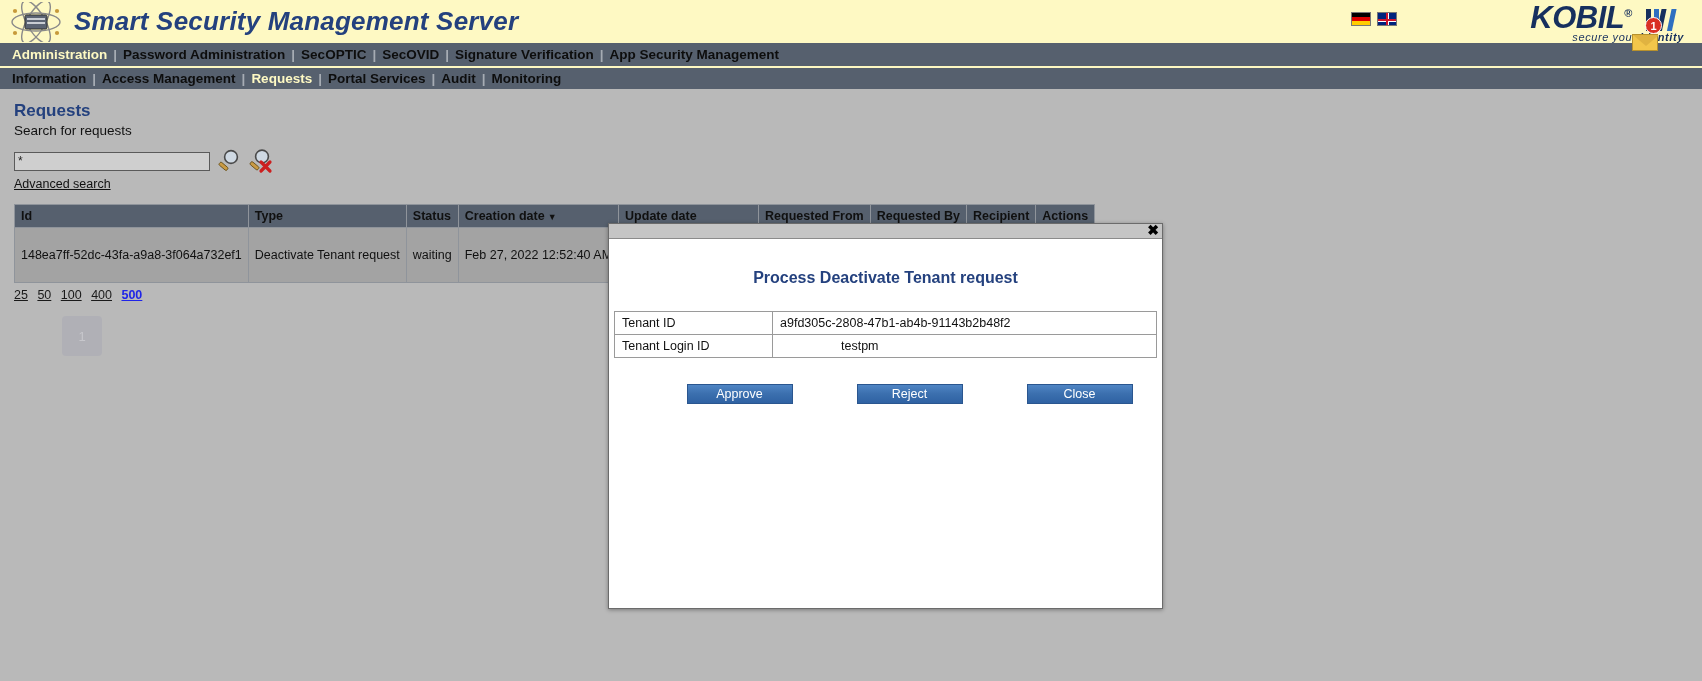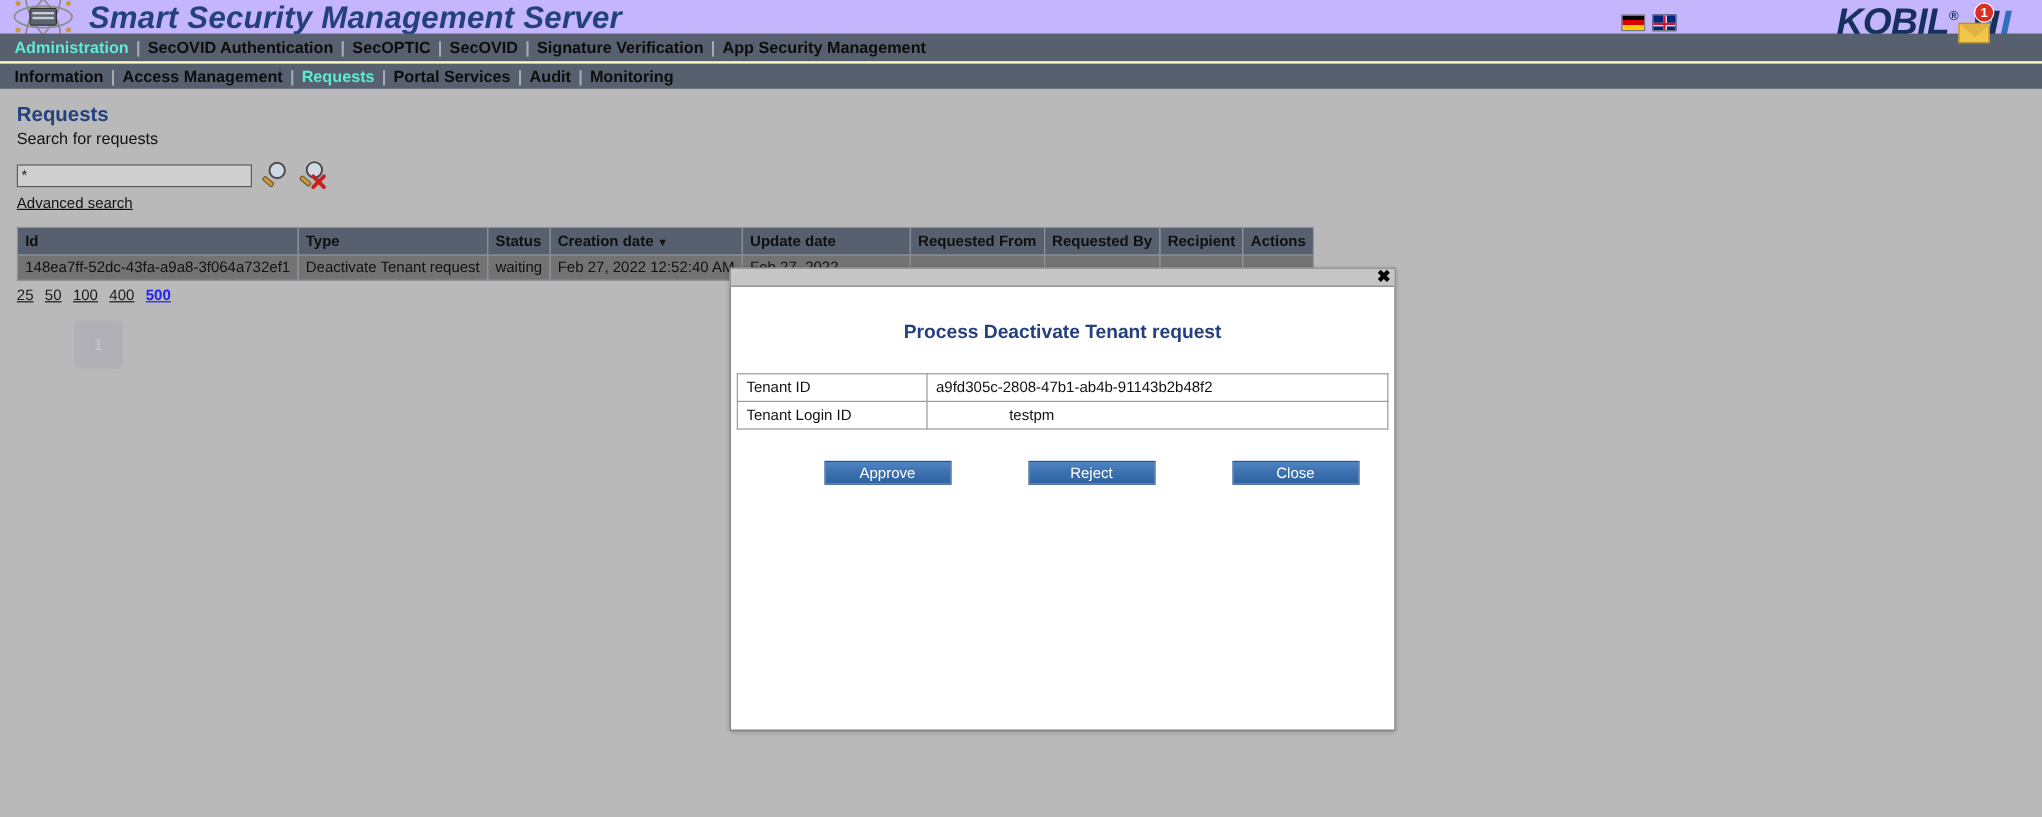--- a/index.html
+++ b/index.html
@@ -9,22 +9,22 @@
     background:#b9b9b9;
     font-family:"Liberation Sans", sans-serif;
     font-size:13px;
     color:#111;
     overflow:hidden;
     position:relative;
   }
 
   
   .header {
-    height:28px;
-    background:#c4b5fd;
+    height:43px;
+    background:#fef9c3;
     position:relative;
     display:flex;
     align-items:center;
   }
   .logo-atom { margin-left:10px; width:52px; height:40px; }
   .app-title {
     margin-left:12px;
     font-size:26px;
     font-weight:bold;
     font-style:italic;
@@ -70,21 +70,21 @@
     font-weight:bold;
     font-size:13.5px;
     padding:0 8px;
     display:flex;
     align-items:center;
     position:relative;
   }
   .nav1 { height:23px; }
   .nav2 { height:23px; border-top:2px solid #fef9c3; }
   .nav-item { padding:0 4px; cursor:pointer; white-space:nowrap; }
-  .nav-item.active { color:#5eead4; }
+  .nav-item.active { color:#fef9c3; }
   .nav-sep { color:#a6acb4; padding:0 2px; }
   .mail-badge {
     position:absolute; right:24px; top:-17px; width:40px; height:40px;
   }
   .envelope {
     position:absolute; right:20px; top:8px;
     width:26px; height:17px; background:#f2c64b; border:1px solid #b8912c;
   }
   .envelope::after {
     content:""; position:absolute; left:0; top:0; width:0; height:0;
@@ -127,22 +127,22 @@
   table.req th {
     background:#56606e;
     color:#101010;
     font-weight:bold;
     text-align:left;
     padding:4px 6px;
     border:1px solid #8f949b;
     white-space:nowrap;
   }
   table.req td {
-    background:#737373;
-    padding:3px 6px;
+    background:#a3a3a3;
+    padding:20px 6px;
     border:1px solid #8f949b;
     white-space:nowrap;
     color:#111;
   }
   .sort-arrow { font-size:9px; margin-left:3px; }
 
   .pager { margin-top:5px; font-size:12.5px; }
   .pager a {
     color:#1a1a1a; text-decoration:underline; margin-right:6px; cursor:pointer;
   }
@@ -248,21 +248,21 @@
     <div class="kobil-tag">
       <span>secure your</span>
       <b>identity</b>
     </div>
   </div>
 </div>
 
 <div class="nav1">
   <span class="nav-item active">Administration</span>
   <span class="nav-sep">|</span>
-  <span class="nav-item">SecOVID Authentication</span>
+  <span class="nav-item">Password Administration</span>
   <span class="nav-sep">|</span>
   <span class="nav-item">SecOPTIC</span>
   <span class="nav-sep">|</span>
   <span class="nav-item">SecOVID</span>
   <span class="nav-sep">|</span>
   <span class="nav-item">Signature Verification</span>
   <span class="nav-sep">|</span>
   <span class="nav-item">App Security Management</span>
 
   <div class="mail-badge">

